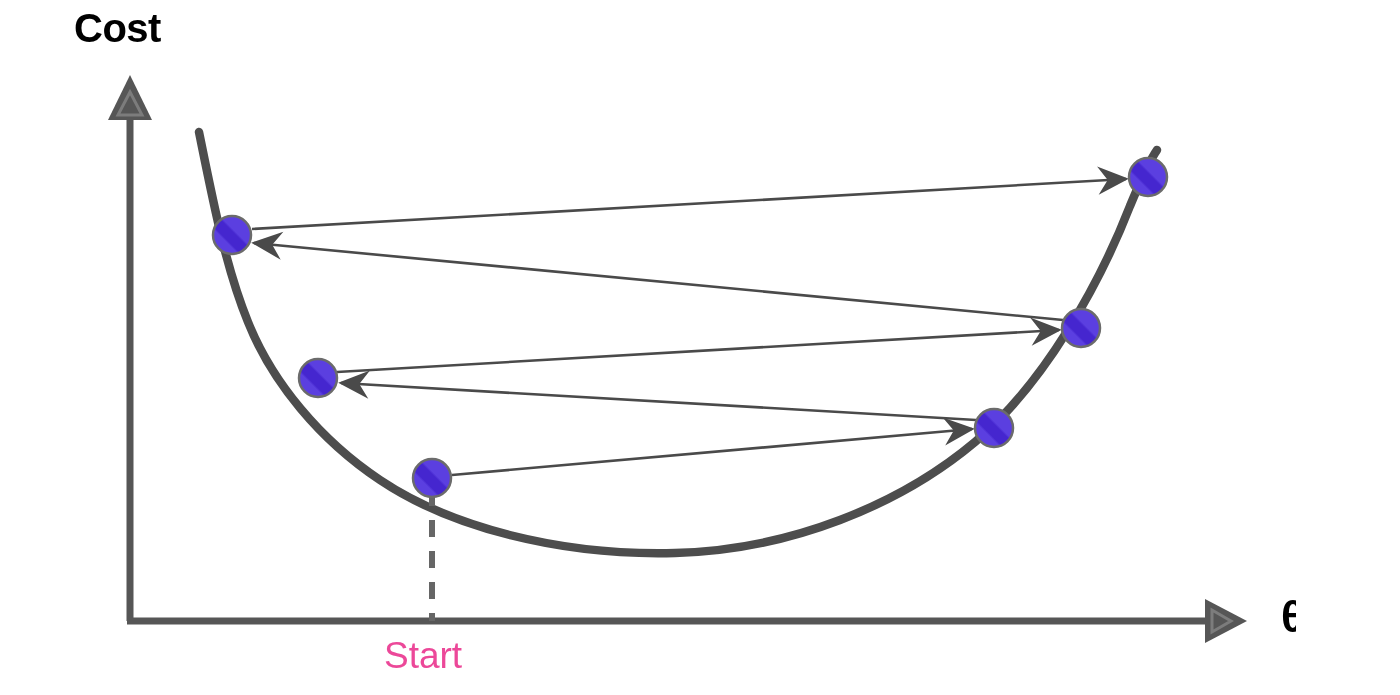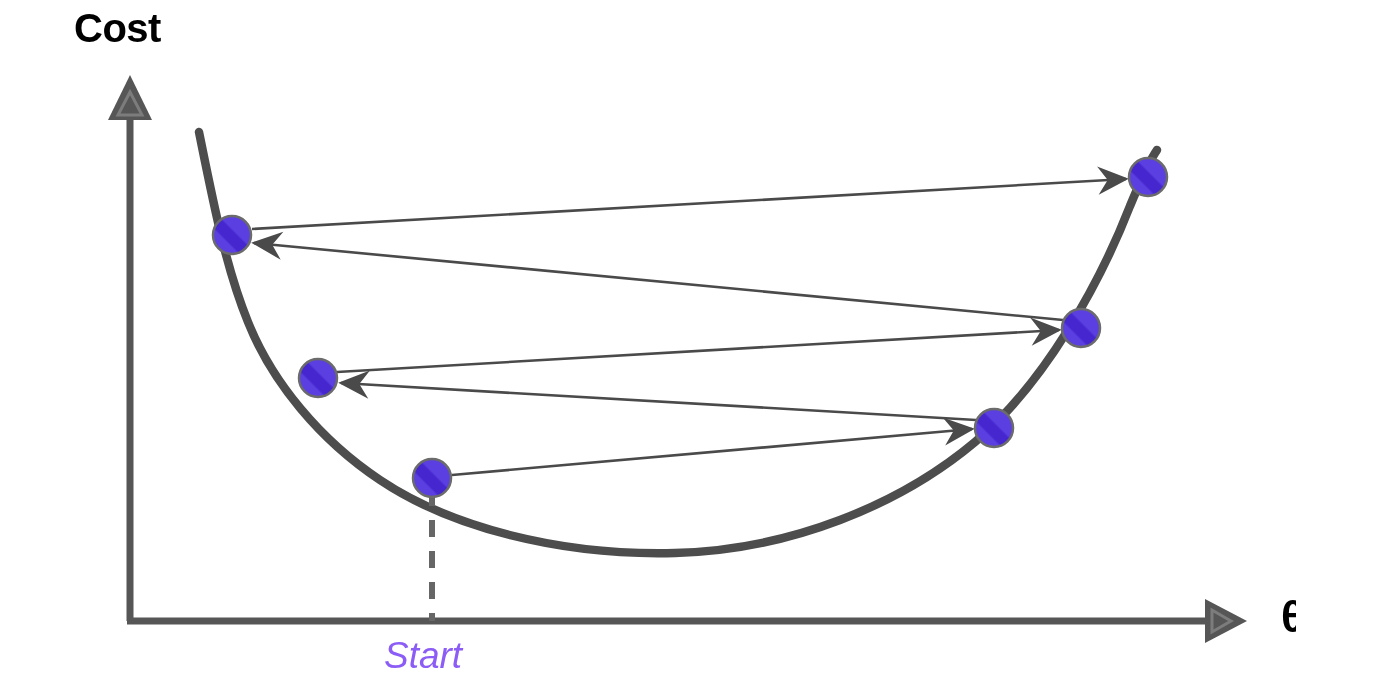--- a/index.html
+++ b/index.html
@@ -40,26 +40,25 @@
   }
   #theta-label {
     left: 1281px;
     top: 595px;
     font-size: 44px;
   }
   #start-label {
     position: absolute;
     left: 384px;
     top: 637px;
-    color: #8b5cf6;
+    color: #ec4899;
     font-size: 37px;
     font-weight: normal;
     white-space: nowrap;
     line-height: 1;
-    font-style: italic;
   }
 </style>
 </head>
 <body>
 
 <div id="stage">
 
   <svg id="diagram" viewBox="0 0 1400 695">
     <defs>
       <marker id="thin-arrow" viewBox="0 0 12 12" refX="10.5" refY="6" markerWidth="13" markerHeight="13" orient="auto-start-reverse">

